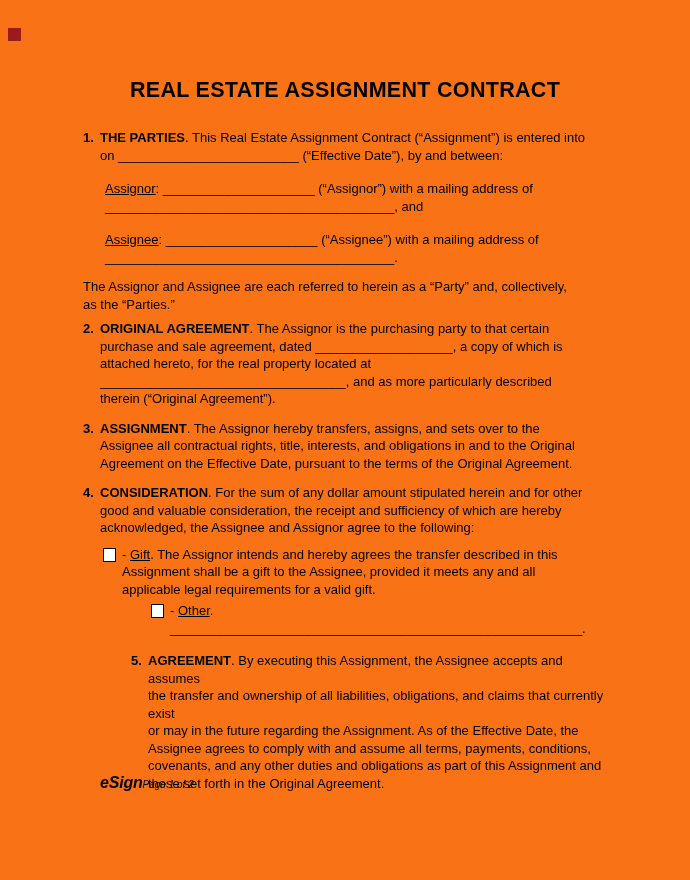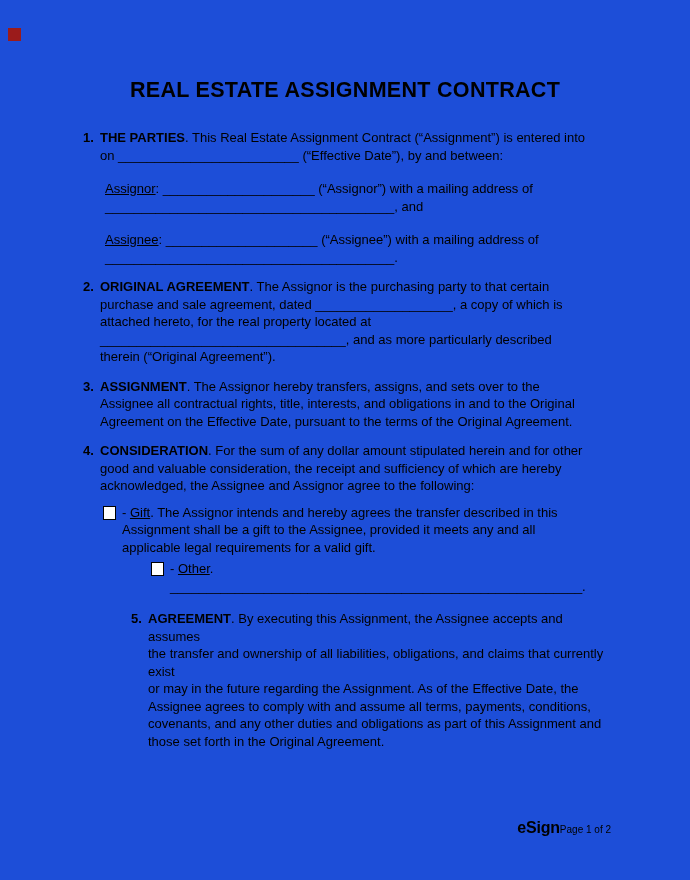--- a/index.html
+++ b/index.html
@@ -1,17 +1,17 @@
 <!DOCTYPE html>
 <html><head>
 <meta charset="utf-8">
 <style>
   html,body { margin:0; padding:0; background:#ffffff; }
   .page {
-    position:relative; width:690px; height:880px; background:#1d4ed8;
+    position:relative; width:690px; height:880px; background:#f97316;
     font-family:"Liberation Sans", sans-serif; color:#000; overflow:hidden;
   }
   .corner-marker { position:absolute; left:8px; top:28px; width:13px; height:13px; }
   .title {
     margin:76px 0 0 0; text-align:center; font-size:21.5px; font-weight:bold;
     letter-spacing:0.3px; line-height:28px;
   }
   .body-col { margin:25px 0 0 83px; width:535px; font-size:13px; line-height:17.5px; }
   .ptext, .cbtext { white-space:pre-wrap; }
   .numpara { display:flex; margin-bottom:12px; }
@@ -24,22 +24,22 @@
   .mb9 { margin-bottom:9px; }
   .cblist { margin:0 0 15px 20px; }
   .cbitem { display:flex; align-items:flex-start; margin-bottom:4px; }
   .box {
     width:11px; height:12px; border:1.5px solid #000; background:#fff;
     flex-shrink:0; margin:2px 6px 0 0; display:inline-block;
   }
   .cbtext { flex:1; max-width:497px; }
   .mb0 { margin-bottom:0;padding-left:48px; }
   .footer {
-    position:absolute; left:100px; right:79px; top:819px;
-    display:flex; justify-content:flex-end; align-items:baseline;
+    position:absolute; left:100px; right:79px; top:774px;
+    display:flex; justify-content:flex-start; align-items:baseline;font-style:italic;
   }
   .brand { font-weight:bold; font-size:16px; letter-spacing:-0.2px; }
   .pagenum { font-size:10px; }
 </style>
 </head>
 <body>
 
 <div class="page">
   <div class="corner-marker" style="background: rgb(155, 27, 27);"></div>
 
@@ -52,20 +52,22 @@
         <div class="ptext"><span class="b">THE PARTIES</span><span>. This Real Estate Assignment Contract (“Assignment”) is entered into
 on _________________________ (“Effective Date”), by and between:</span></div>
       </div>
 
     <div class="party ptext"><span class="u">Assignor</span><span>: _____________________ (“Assignor”) with a mailing address of
 ________________________________________, and</span></div>
 
     <div class="party ptext"><span class="u">Assignee</span><span>: _____________________ (“Assignee”) with a mailing address of
 ________________________________________.</span></div>
 
+    <div class="ptext note">The Assignor and Assignee are each referred to herein as a “Party” and, collectively,
+as the “Parties.”</div>
 
     <div class="numpara">
         <span class="num">2.</span>
         <div class="ptext"><span class="b">ORIGINAL AGREEMENT</span><span>. The Assignor is the purchasing party to that certain
 purchase and sale agreement, dated ___________________, a copy of which is
 attached hereto, for the real property located at
 __________________________________, and as more particularly described
 therein (“Original Agreement”).</span></div>
       </div>
 

